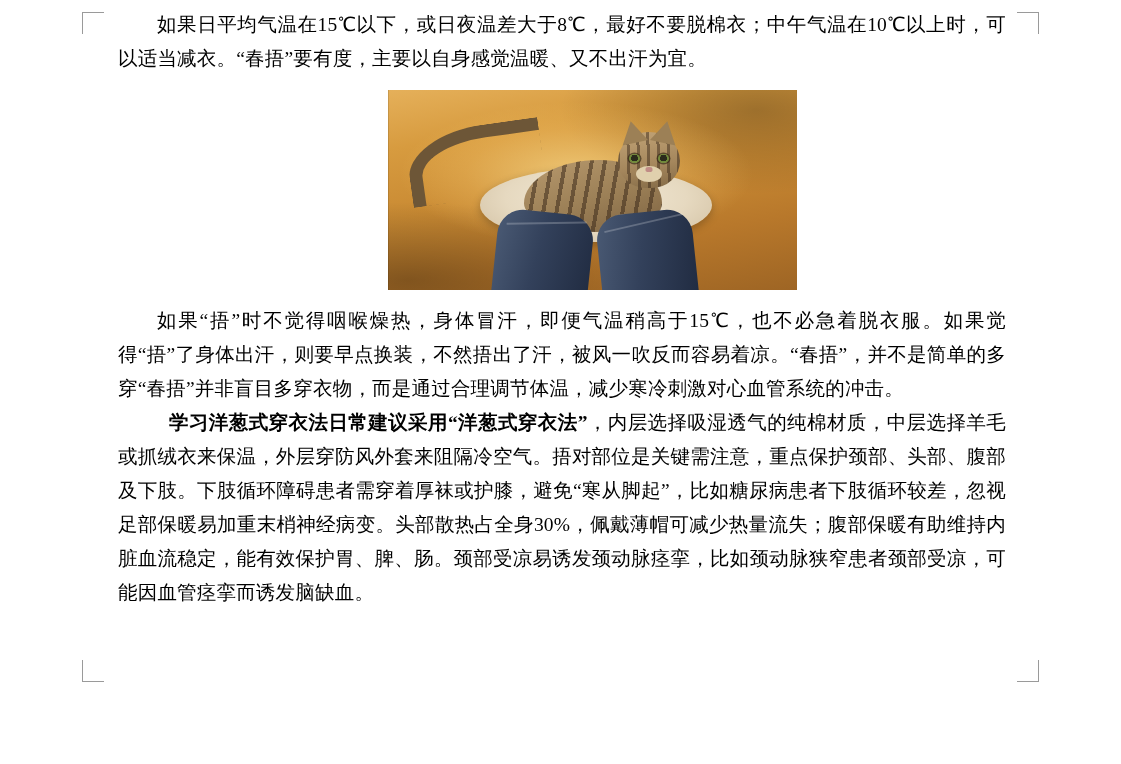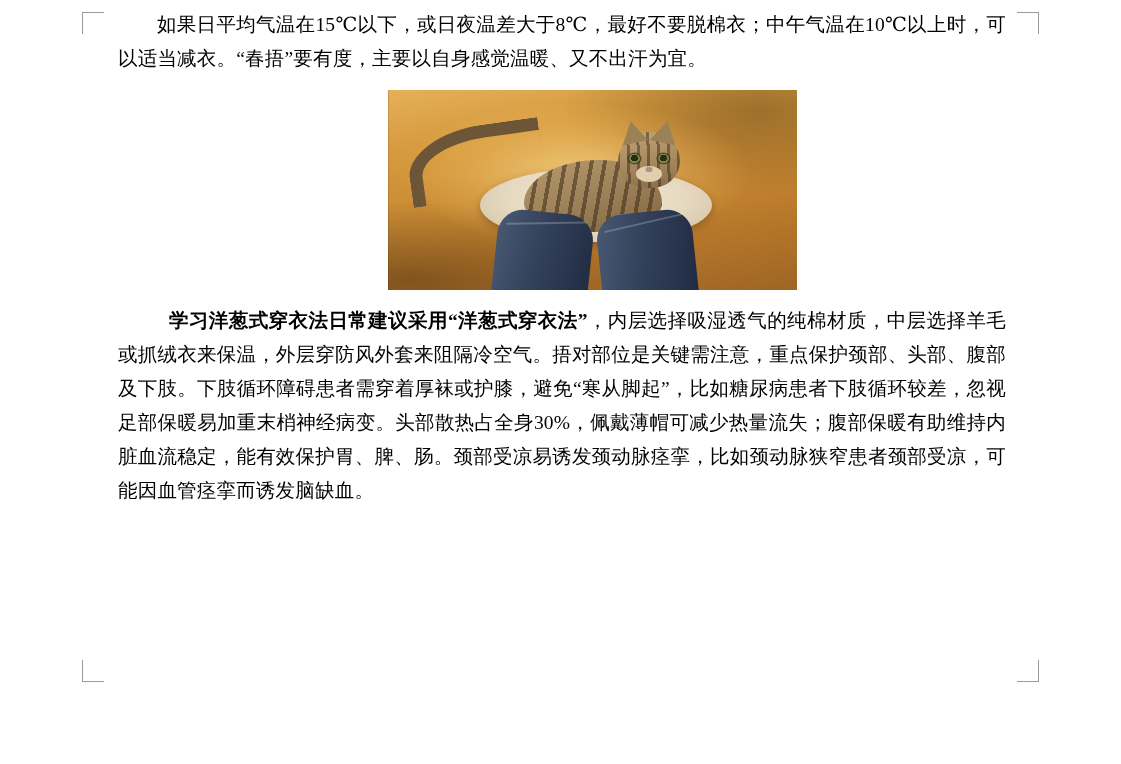--- a/index.html
+++ b/index.html
@@ -28,20 +28,21 @@
     width: 888px;
   }
   p.para {
     margin: 0 0 0 0;
     font-size: 19.5px;
     line-height: 34px;
     text-align: justify;
     text-justify: inter-ideograph;
     text-indent: 2em;
     letter-spacing: 0.2px;
+    font-family: Liberation Serif, serif;
   }
   .spacer-sm { height: 14px; }
   .bold { font-weight: bold; margin-left: 12px; }
 
   
   .figure-wrap {
     margin: 14px 0 0 0;
     text-align: center;
   }
   .figure {
@@ -263,17 +264,18 @@
             <span class="seam"></span>
           </div>
         <div class="leg right">
             <span class="seam"></span>
           </div>
       </div>
     </div>
 
     <div class="spacer-sm"></div>
 
+    <p class="para">如果“捂”时不觉得咽喉燥热，身体冒汗，即便气温稍高于15℃，也不必急着脱衣服。如果觉得“捂”了身体出汗，则要早点换装，不然捂出了汗，被风一吹反而容易着凉。“春捂”，并不是简单的多穿“春捂”并非盲目多穿衣物，而是通过合理调节体温，减少寒冷刺激对心血管系统的冲击。</p>
 
     <p class="para"><span class="bold">学习洋葱式穿衣法日常建议采用“洋葱式穿衣法”</span><span>，内层选择吸湿透气的纯棉材质，中层选择羊毛或抓绒衣来保温，外层穿防风外套来阻隔冷空气。捂对部位是关键需注意，重点保护颈部、头部、腹部及下肢。下肢循环障碍患者需穿着厚袜或护膝，避免“寒从脚起”，比如糖尿病患者下肢循环较差，忽视足部保暖易加重末梢神经病变。头部散热占全身30%，佩戴薄帽可减少热量流失；腹部保暖有助维持内脏血流稳定，能有效保护胃、脾、肠。颈部受凉易诱发颈动脉痉挛，比如颈动脉狭窄患者颈部受凉，可能因血管痉挛而诱发脑缺血。</span></p>
 
   </div>
 </div>
 
 </body></html>

